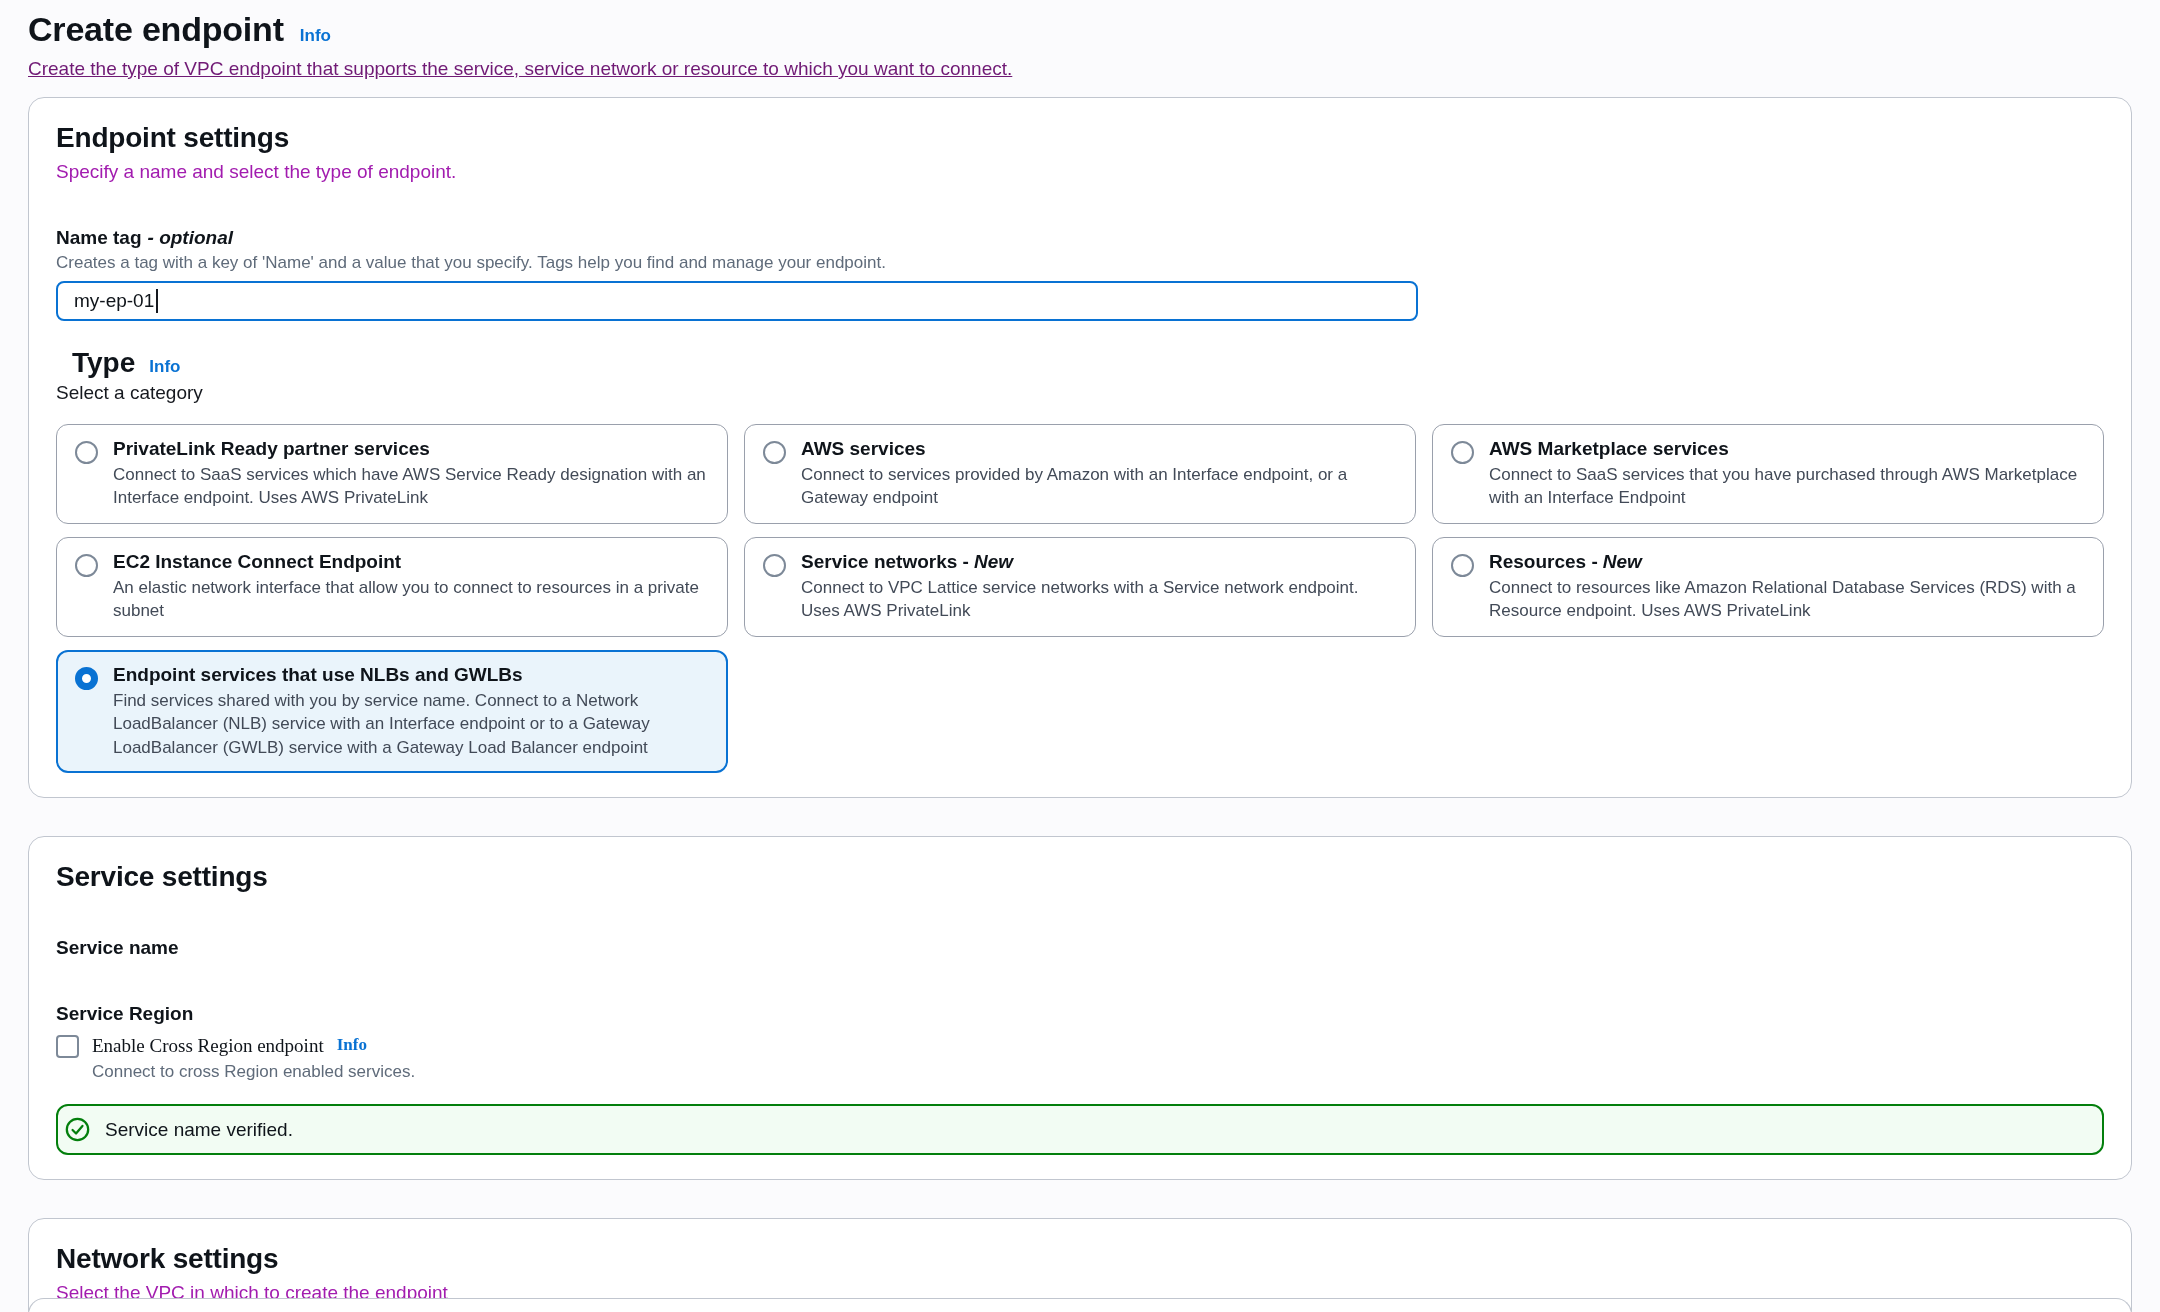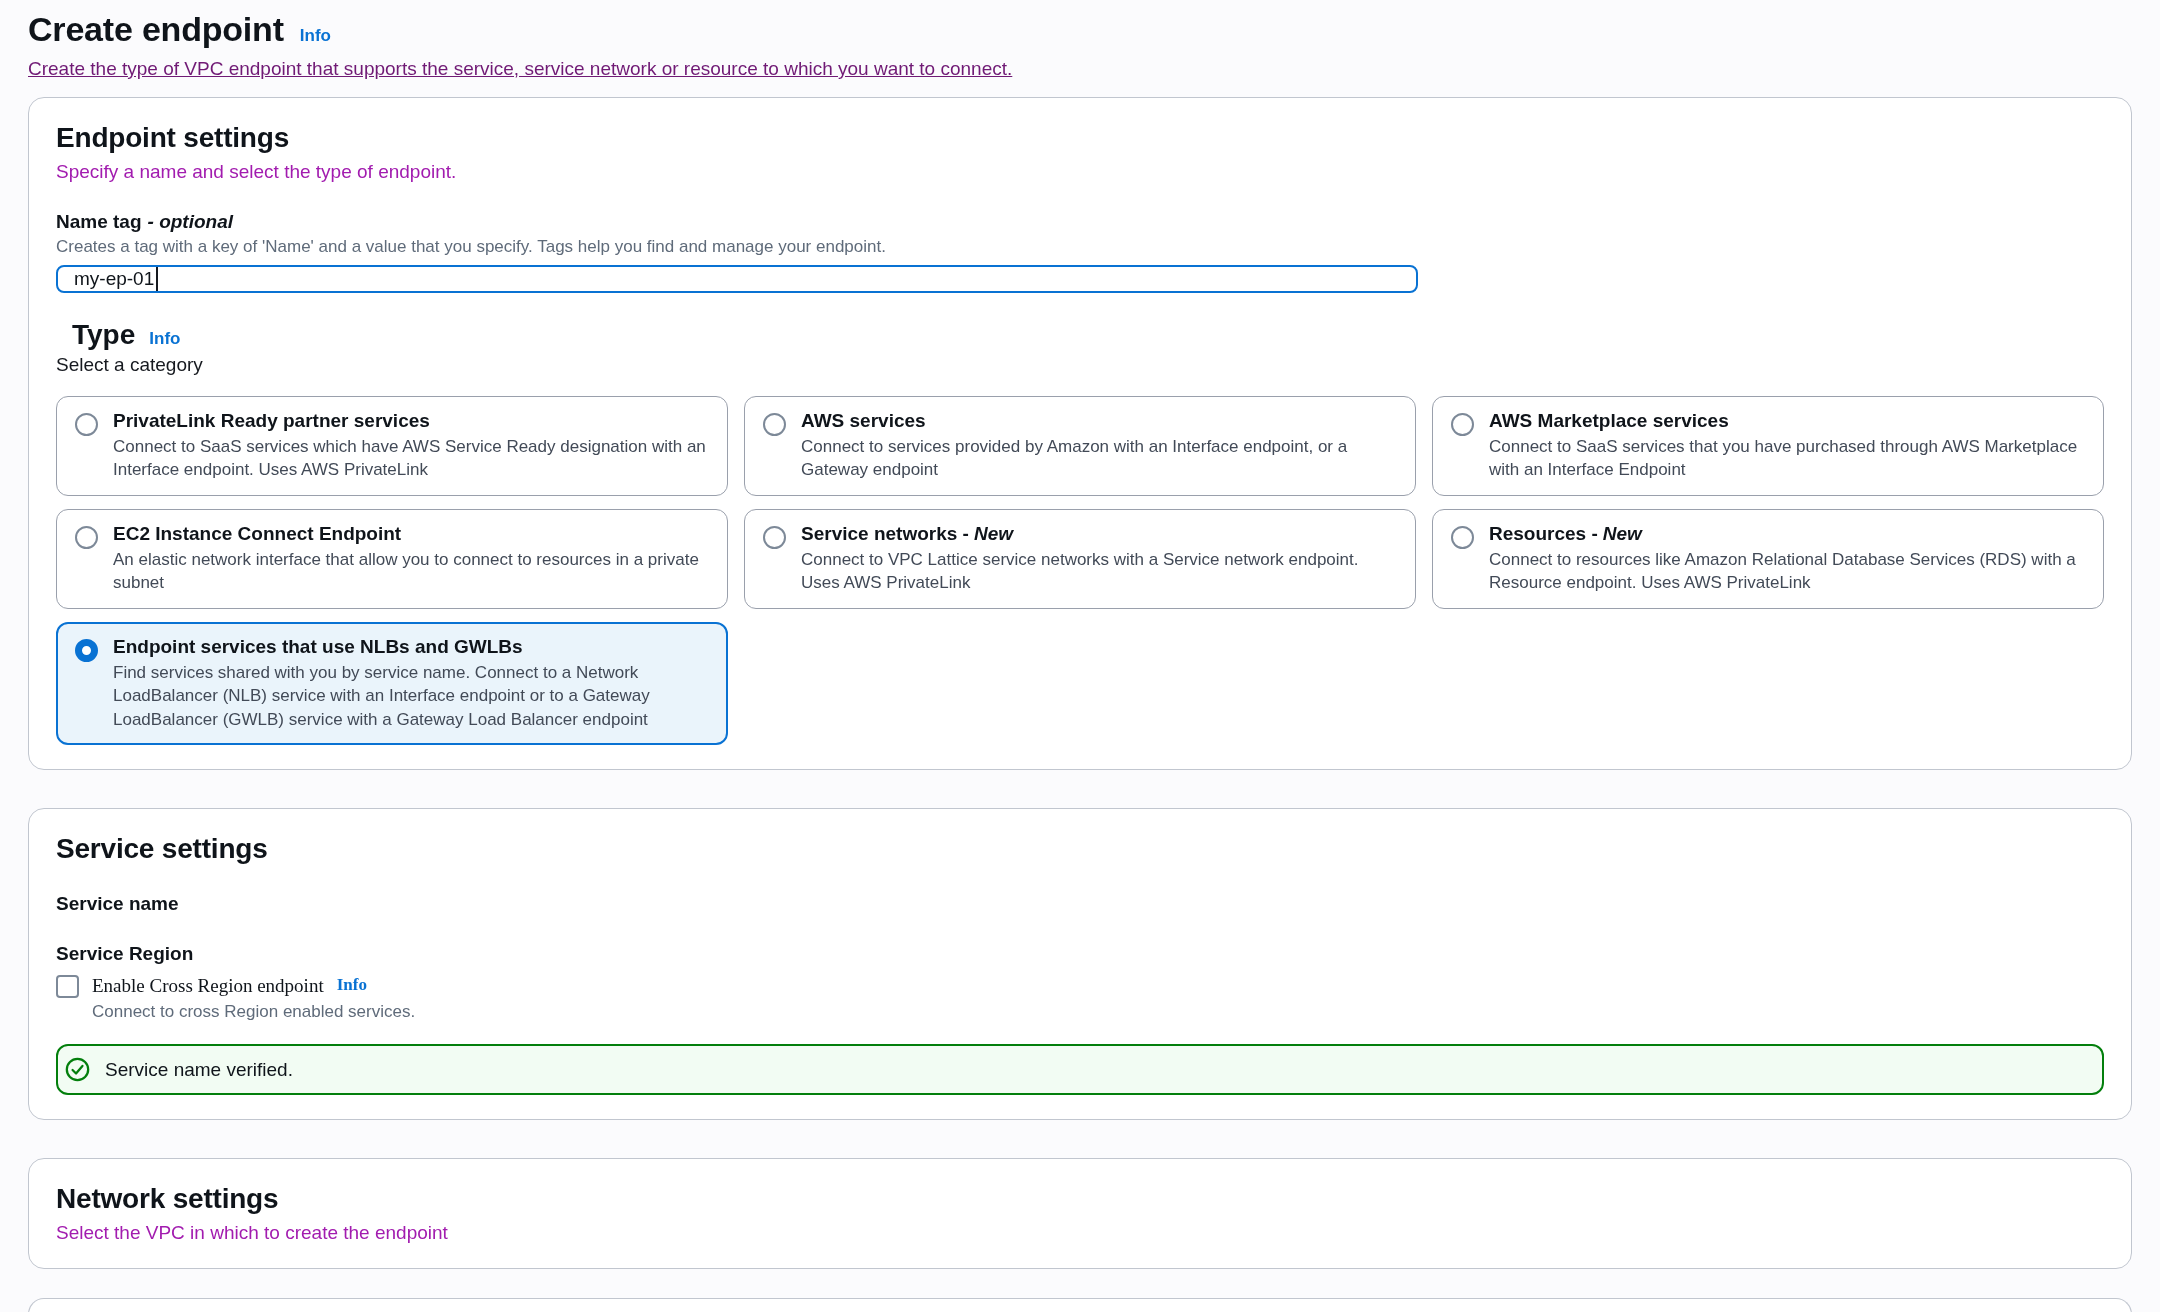--- a/index.html
+++ b/index.html
@@ -18,21 +18,21 @@
           padding:24px 27px; margin-top:17px; }
   .card + .card { margin-top:38px; }
   .card h2 { font-size:28px; font-weight:700; letter-spacing:-0.2px; }
   .card-sub { margin-top:7px; font-size:19px; color:#a21caf; }
 
   .field-label { font-size:19px; font-weight:700; color:#0f141a; }
   .field-label em { font-style:italic; margin-left:6px; }
   em:empty { display:none; }
   .helper { margin-top:4px; font-size:17px; color:#5f6b7a; }
 
-  .text-input { display:flex; align-items:center; width:1362px; height:28px;
+  .text-input { display:flex; align-items:center; width:1362px; height:40px;
     border:2px solid #8c94a1; border-radius:8px; background:#fff;
     padding:0 16px; font-size:19px; color:#0f141a; margin-top:8px; }
   .text-input.focused { border-color:#0972d3; }
   .caret-bar { display:inline-block; width:2px; height:24px; background:#16191f; margin-left:2px; }
 
   
   .type-head { display:flex; align-items:baseline; gap:14px; margin-top:26px; }
   .type-title { font-size:28px; font-weight:700;margin-left:16px; }
   .type-sub { margin-top:3px; font-size:19px; color:#16191f; }
 
@@ -48,21 +48,21 @@
   .tile-title em { font-style:italic; margin-left:5px; }
   .tile-desc { margin-top:3px; font-size:17px; color:#424a57; line-height:1.38; max-width:610px; }
 
   
   .row { display:flex; align-items:flex-start; }
   .btn-secondary { margin-left:22px; margin-top:8px; height:44px; padding:0 26px;
     border:2px solid #0972d3; border-radius:22px; background:#fff;
     color:#0972d3; font-size:19px; font-weight:700; cursor:pointer;
     display:flex; align-items:center; font-family:"Liberation Sans", sans-serif; }
 
-  .section-gap { margin-top:28px; }
+  .section-gap { margin-top:44px; }
   .check-row { display:flex; align-items:flex-start; gap:13px; margin-top:10px;font-family:Liberation Serif, serif; }
   .checkbox { flex:none; width:23px; height:23px; border:2px solid #7d8998;
     border-radius:4px; background:#fff; cursor:pointer; }
   .check-label { font-size:19px; color:#0f141a; }
   .check-helper { margin-left:36px; margin-top:4px; font-size:17px; color:#5f6b7a; }
 
   .alert-success { margin-top:22px; display:flex; align-items:center; gap:14px;
     border:2px solid #037f0c; border-radius:12px; background:#f2fcf3;
     padding:10px 6px; min-height:48px; }
   .alert-text { font-size:19px; color:#0f141a; }

